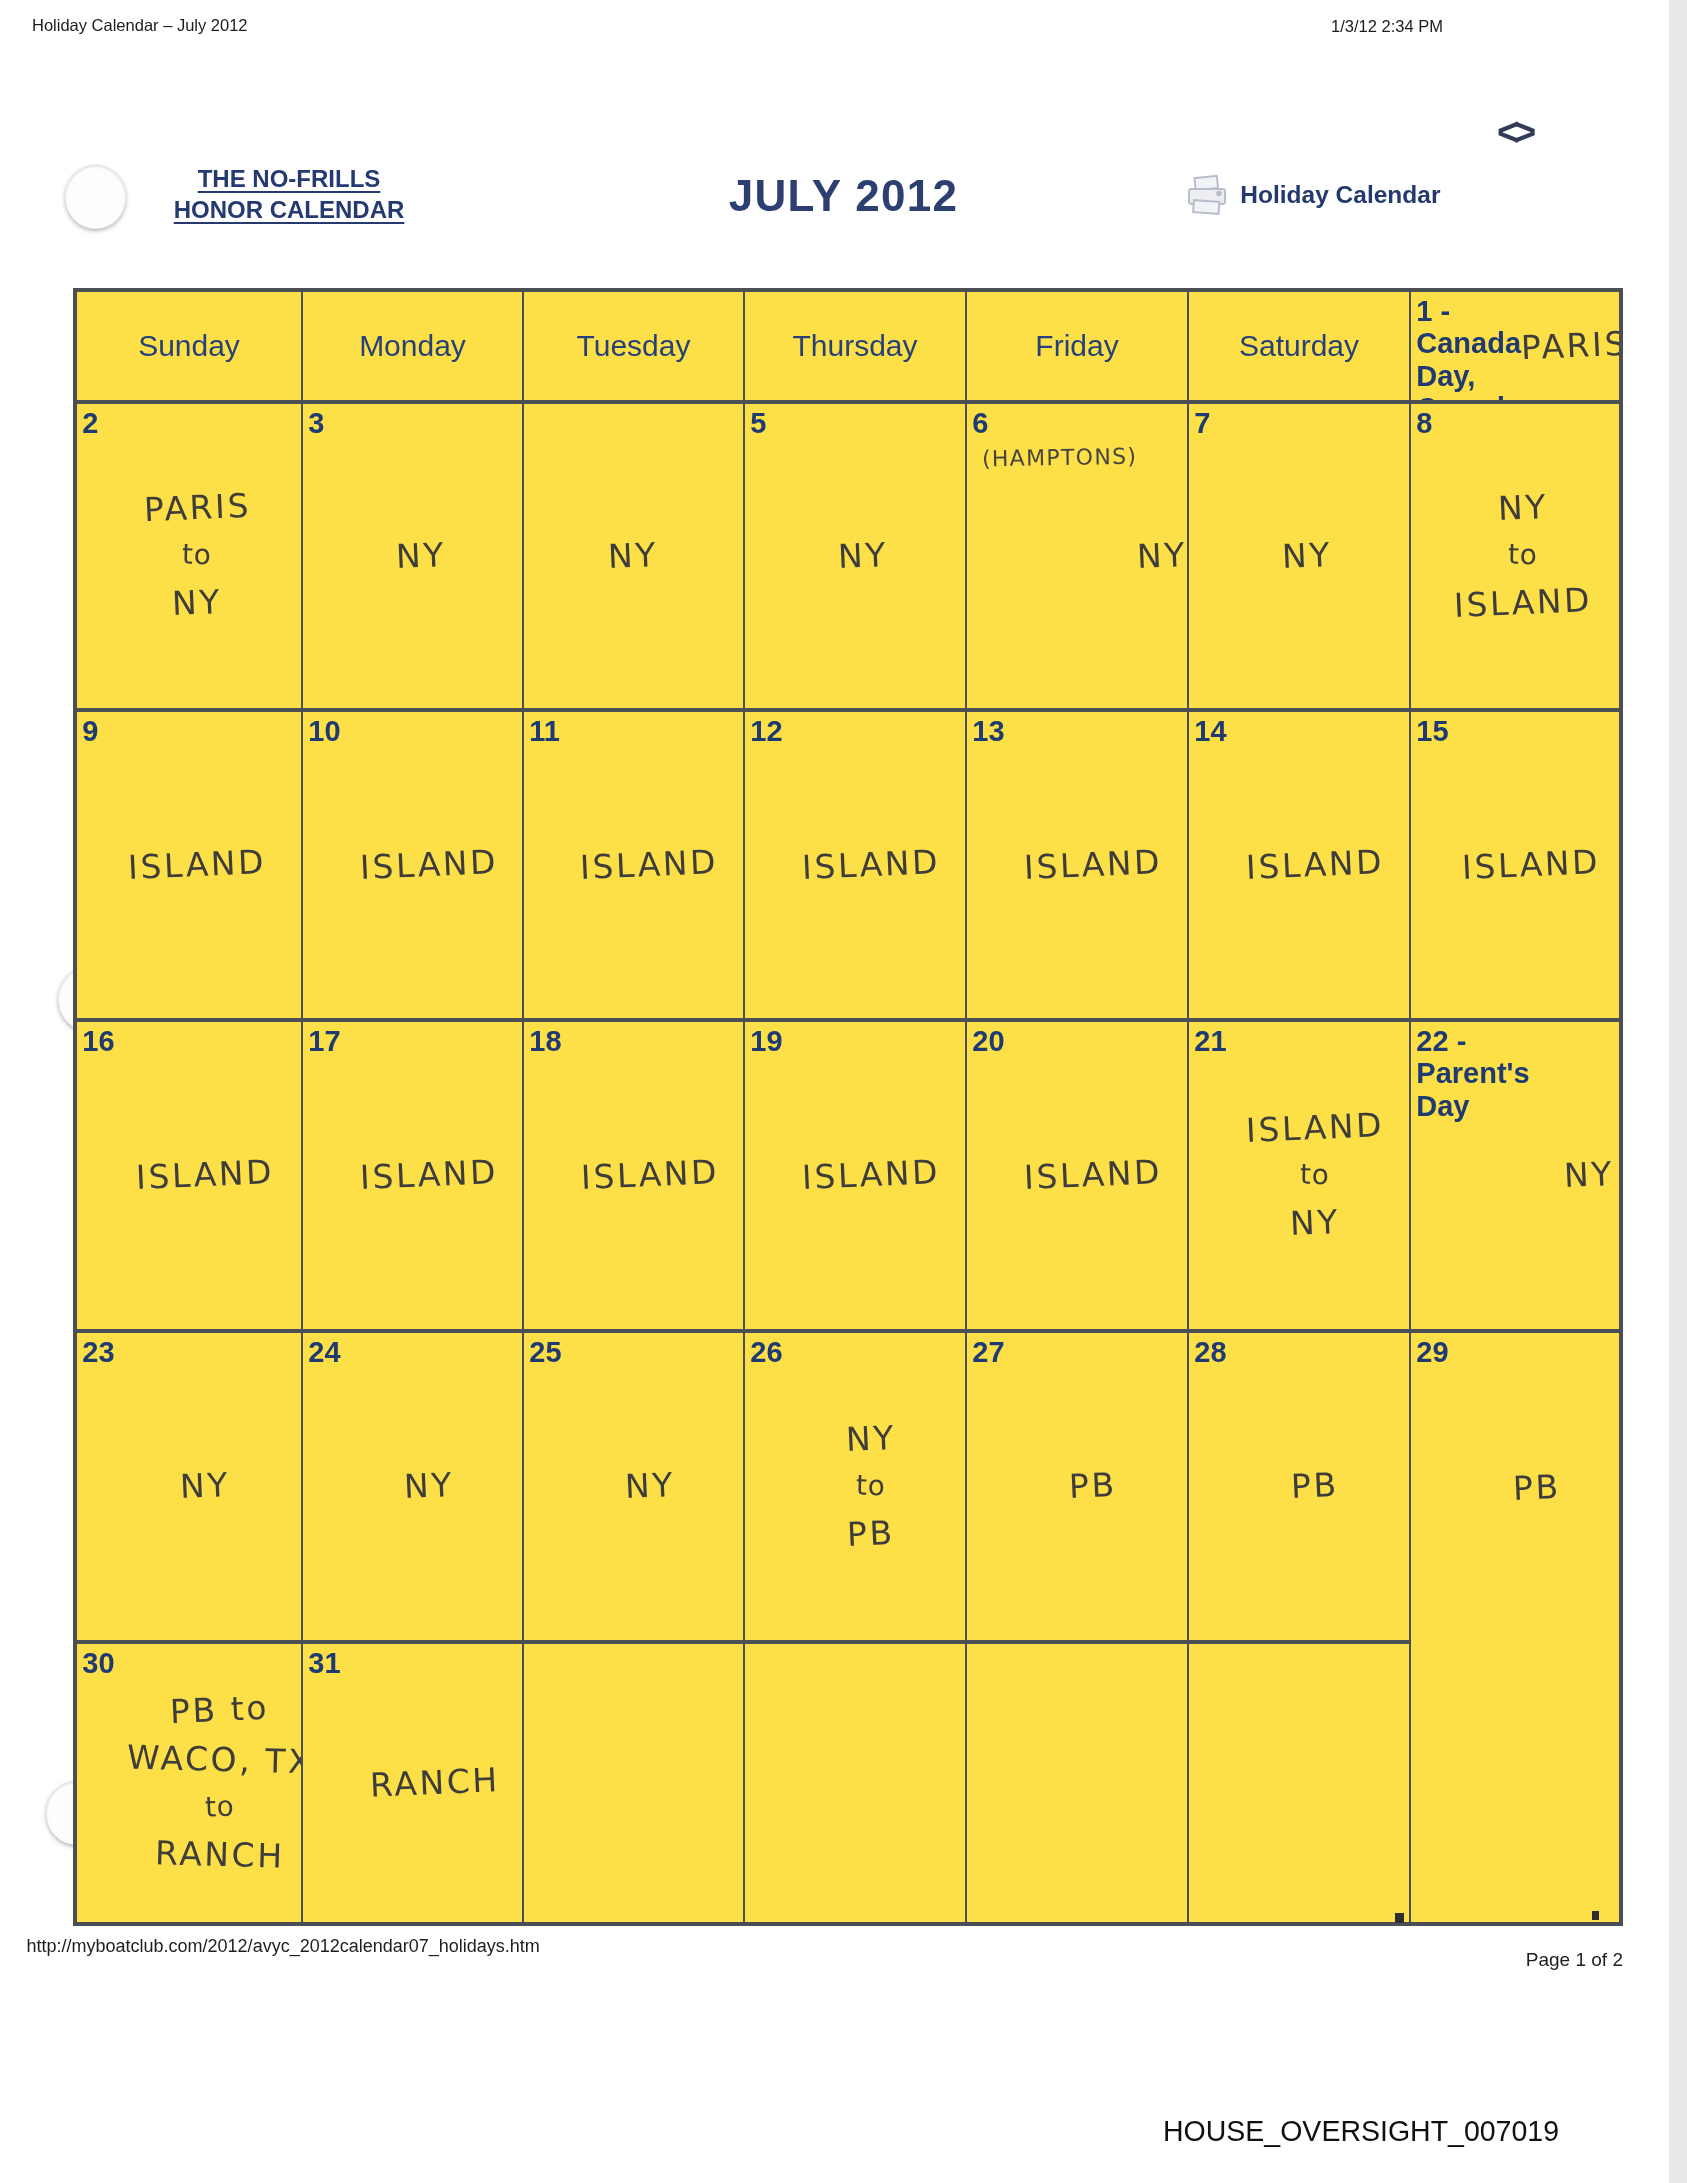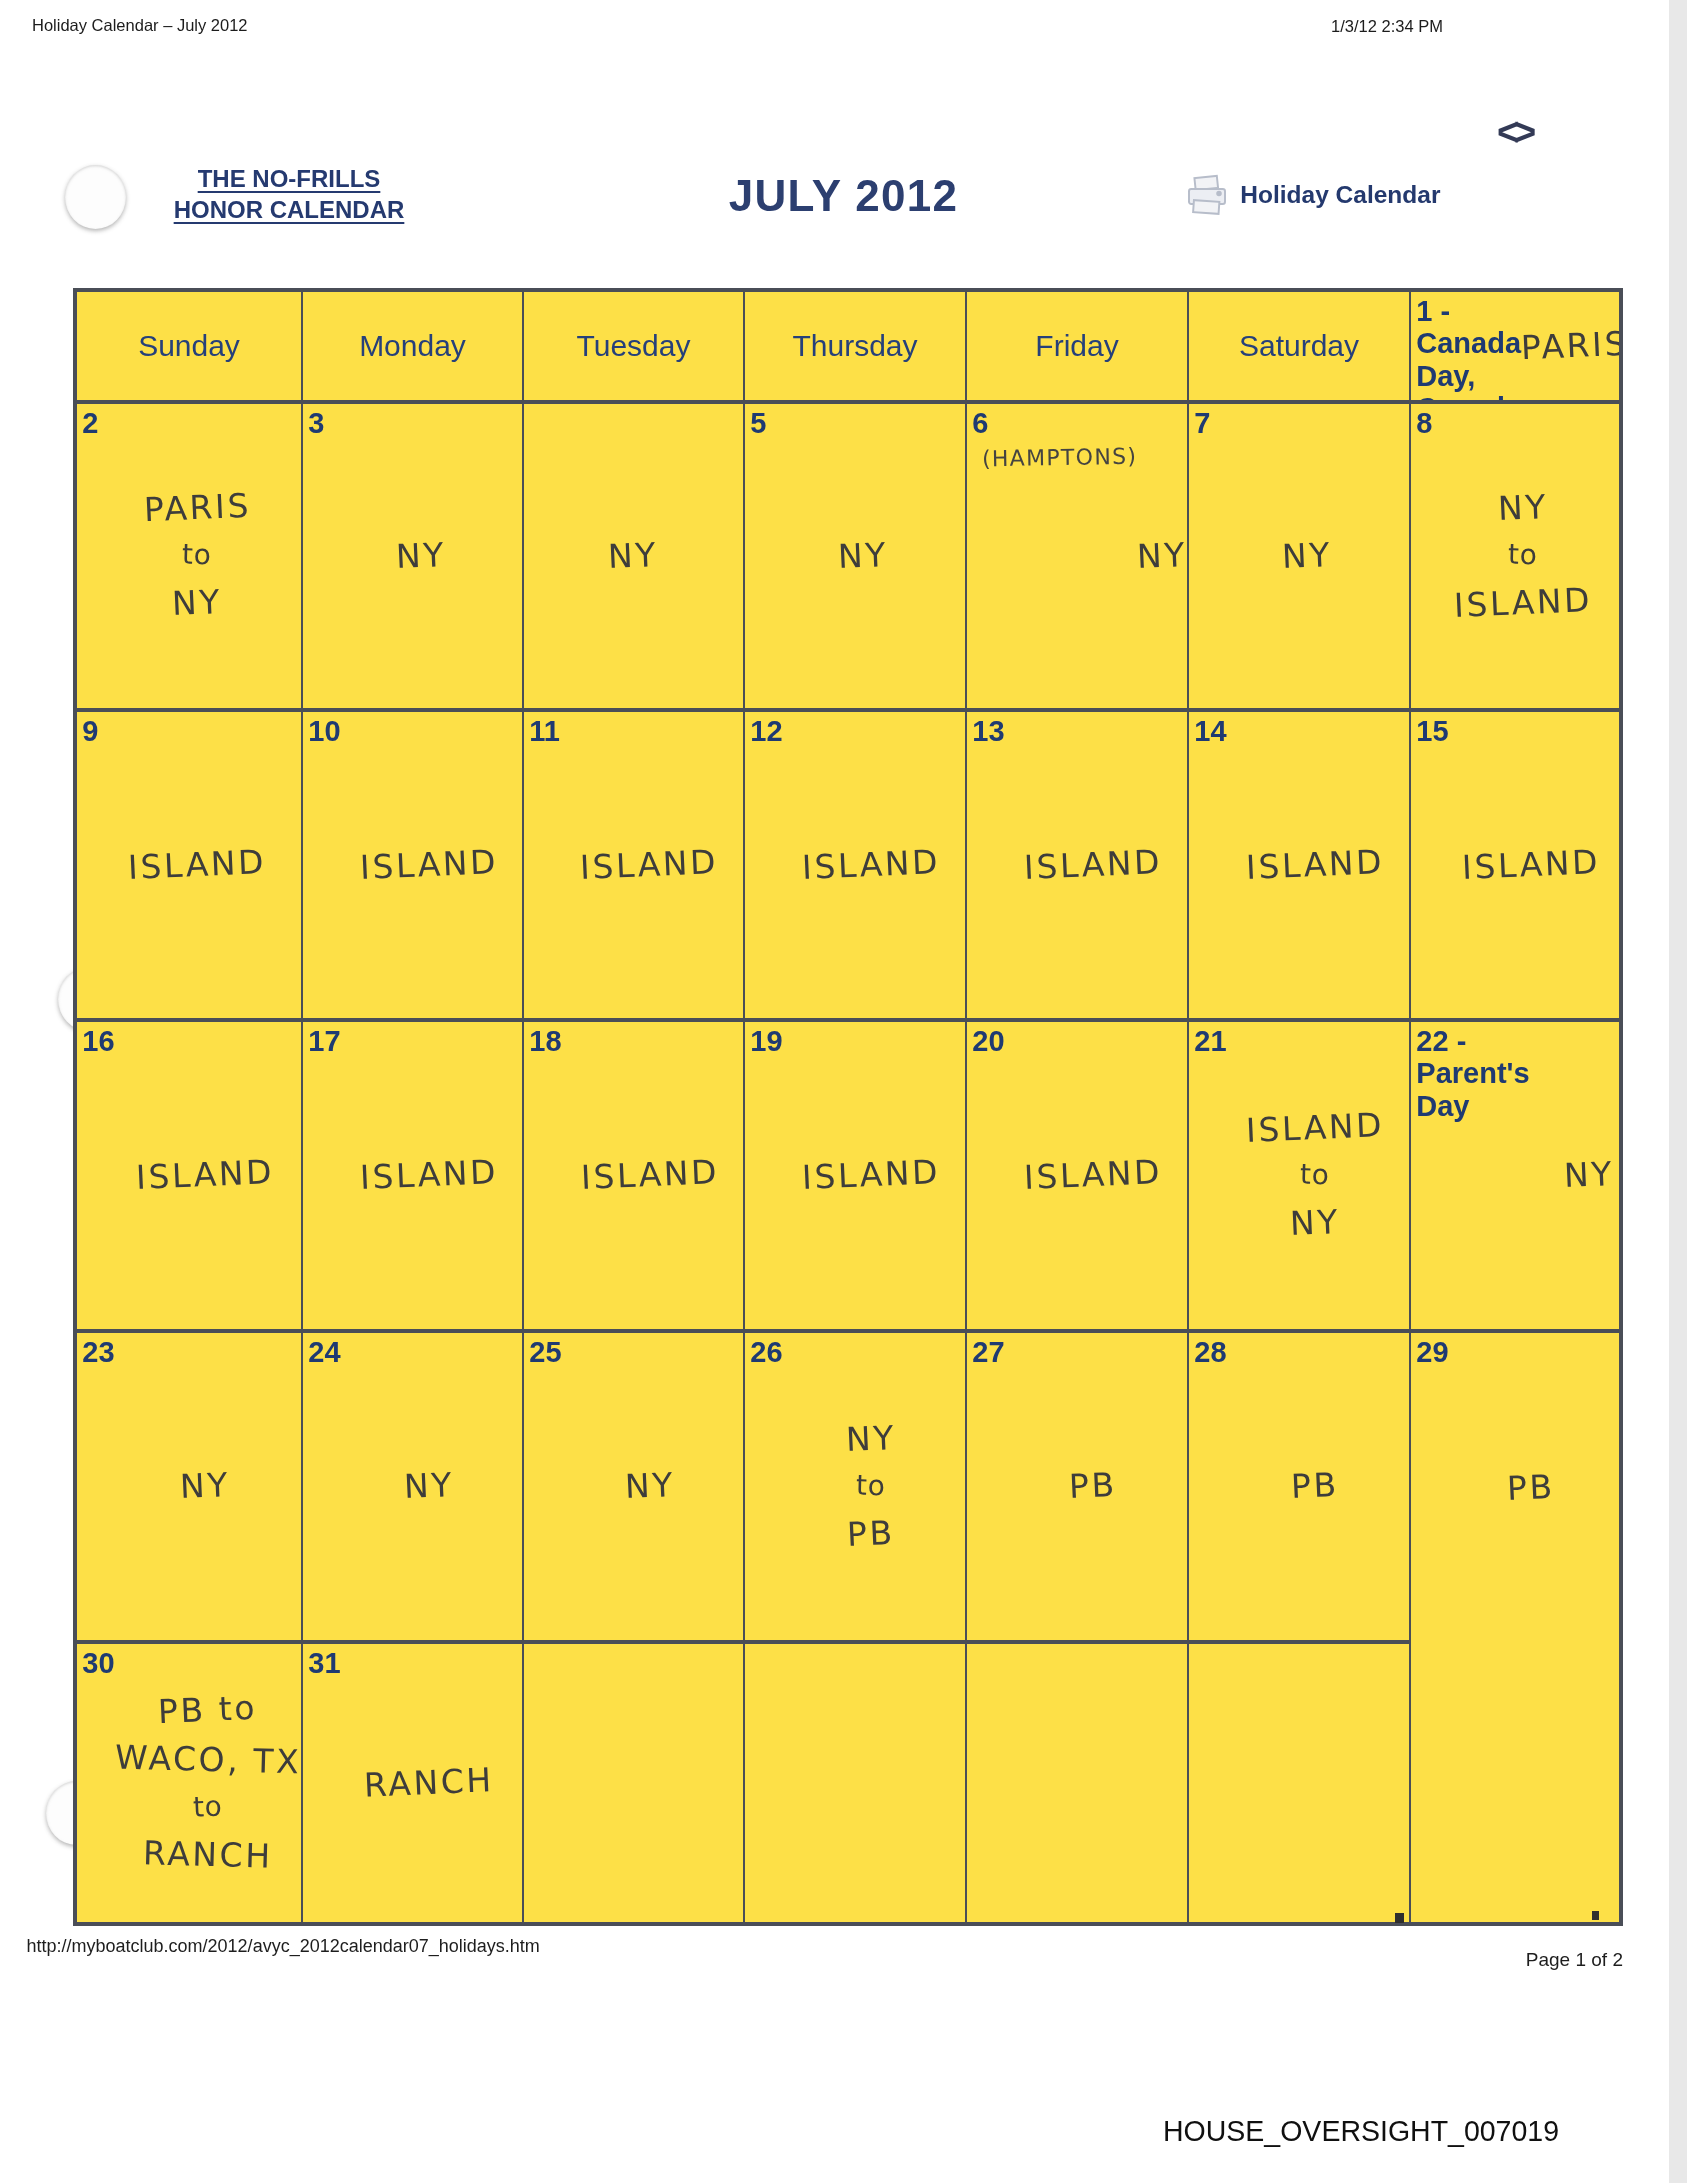--- a/index.html
+++ b/index.html
@@ -38,21 +38,21 @@
     border:4.6px solid #4a4e57;background:#fde047;
     display:grid;
     grid-template-columns:226px 221px 221px 222px 222px 222px 208px;
     grid-template-rows:112px 308px 310px 311px 311px 278px;
   }
   .cell{
     box-sizing:border-box;border-right:2.6px solid #4a4e57;border-bottom:4.6px solid #4a4e57;
     overflow:hidden;
   }
   .cell:nth-child(7n){border-right:none;}
-  .cell.last-row{border-bottom:none;}
+  .cell.last-row{border-bottom:none;gap:12px;}
   .cell.head{
     display:flex;align-items:center;justify-content:center;
     font-size:30px;color:#26407a;
   }
   .cell.day{display:flex;padding:2.6px 5.3px 4px 5.3px;}
   .date-line{font-size:29px;color:#1f3a72;line-height:1.12;}
   .date-num{font-weight:bold;}
   .holiday{font-weight:600;}
   .notes{
     flex:1;display:flex;flex-direction:column;align-items:center;justify-content:center;

